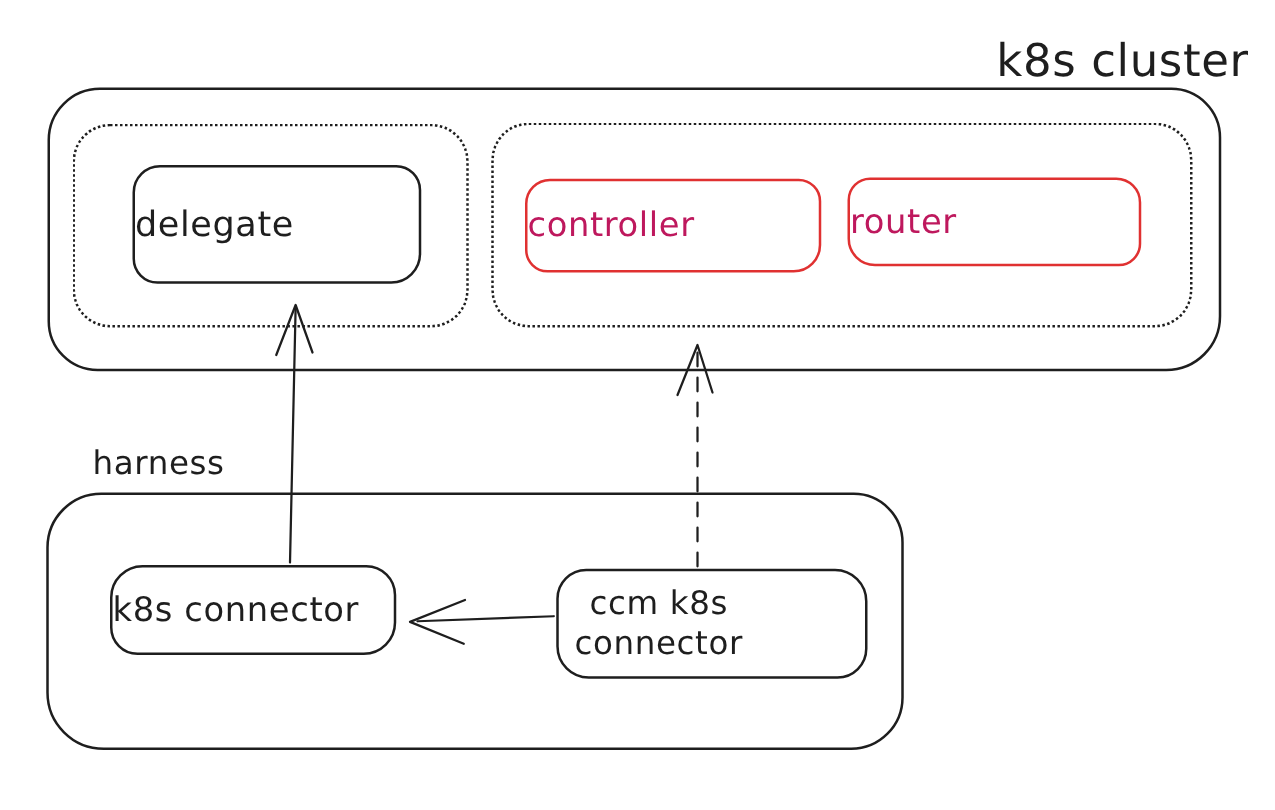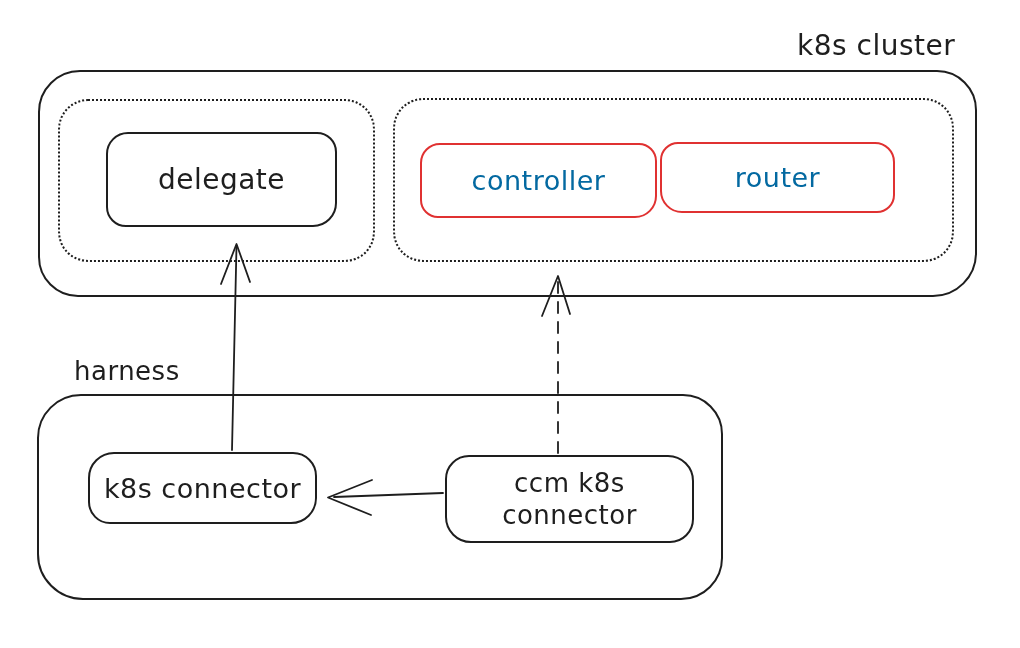--- a/index.html
+++ b/index.html
@@ -18,21 +18,21 @@
   }
   .floating-label {
     position: absolute;
     white-space: nowrap;
     color: #1e1e1e;
     letter-spacing: 0.5px;
   }
   .cluster-title {
     left: 797px;
     top: 29px;
-    font-size: 28px;
+    font-size: 36px;
   }
   .harness-title {
     left: 74px;
     top: 356px;
     font-size: 26px;
   }
   .box {
     position: absolute;
     box-sizing: border-box;
     background: transparent;
@@ -67,47 +67,47 @@
   .ccm-group {
     left: 393px;
     top: 98px;
     width: 561px;
     height: 164px;
     border-radius: 30px;
   }
   .node {
     display: flex;
     align-items: center;
-    justify-content: center;
+    justify-content: flex-start;
     text-align: center;
     border: 2px solid #1e1e1e;
     font-size: 27px;
     letter-spacing: 0.5px;
   }
   .node-delegate {
     left: 106px;
     top: 132px;
     width: 231px;
     height: 95px;
     border-radius: 22px 20px 24px 20px;
     font-size: 28px;
   }
   .node-red {
     border-color: #e03131;
-    color: #0369a1;
+    color: #be185d;
   }
   .node-controller {
     left: 420px;
     top: 143px;
     width: 237px;
     height: 75px;
     border-radius: 20px 18px 22px 18px;
   }
   .node-router {
-    left: 660px;
+    left: 678px;
     top: 142px;
     width: 235px;
     height: 71px;
     border-radius: 18px 20px 18px 22px;
   }
   .node-k8s-connector {
     left: 88px;
     top: 452px;
     width: 229px;
     height: 72px;

